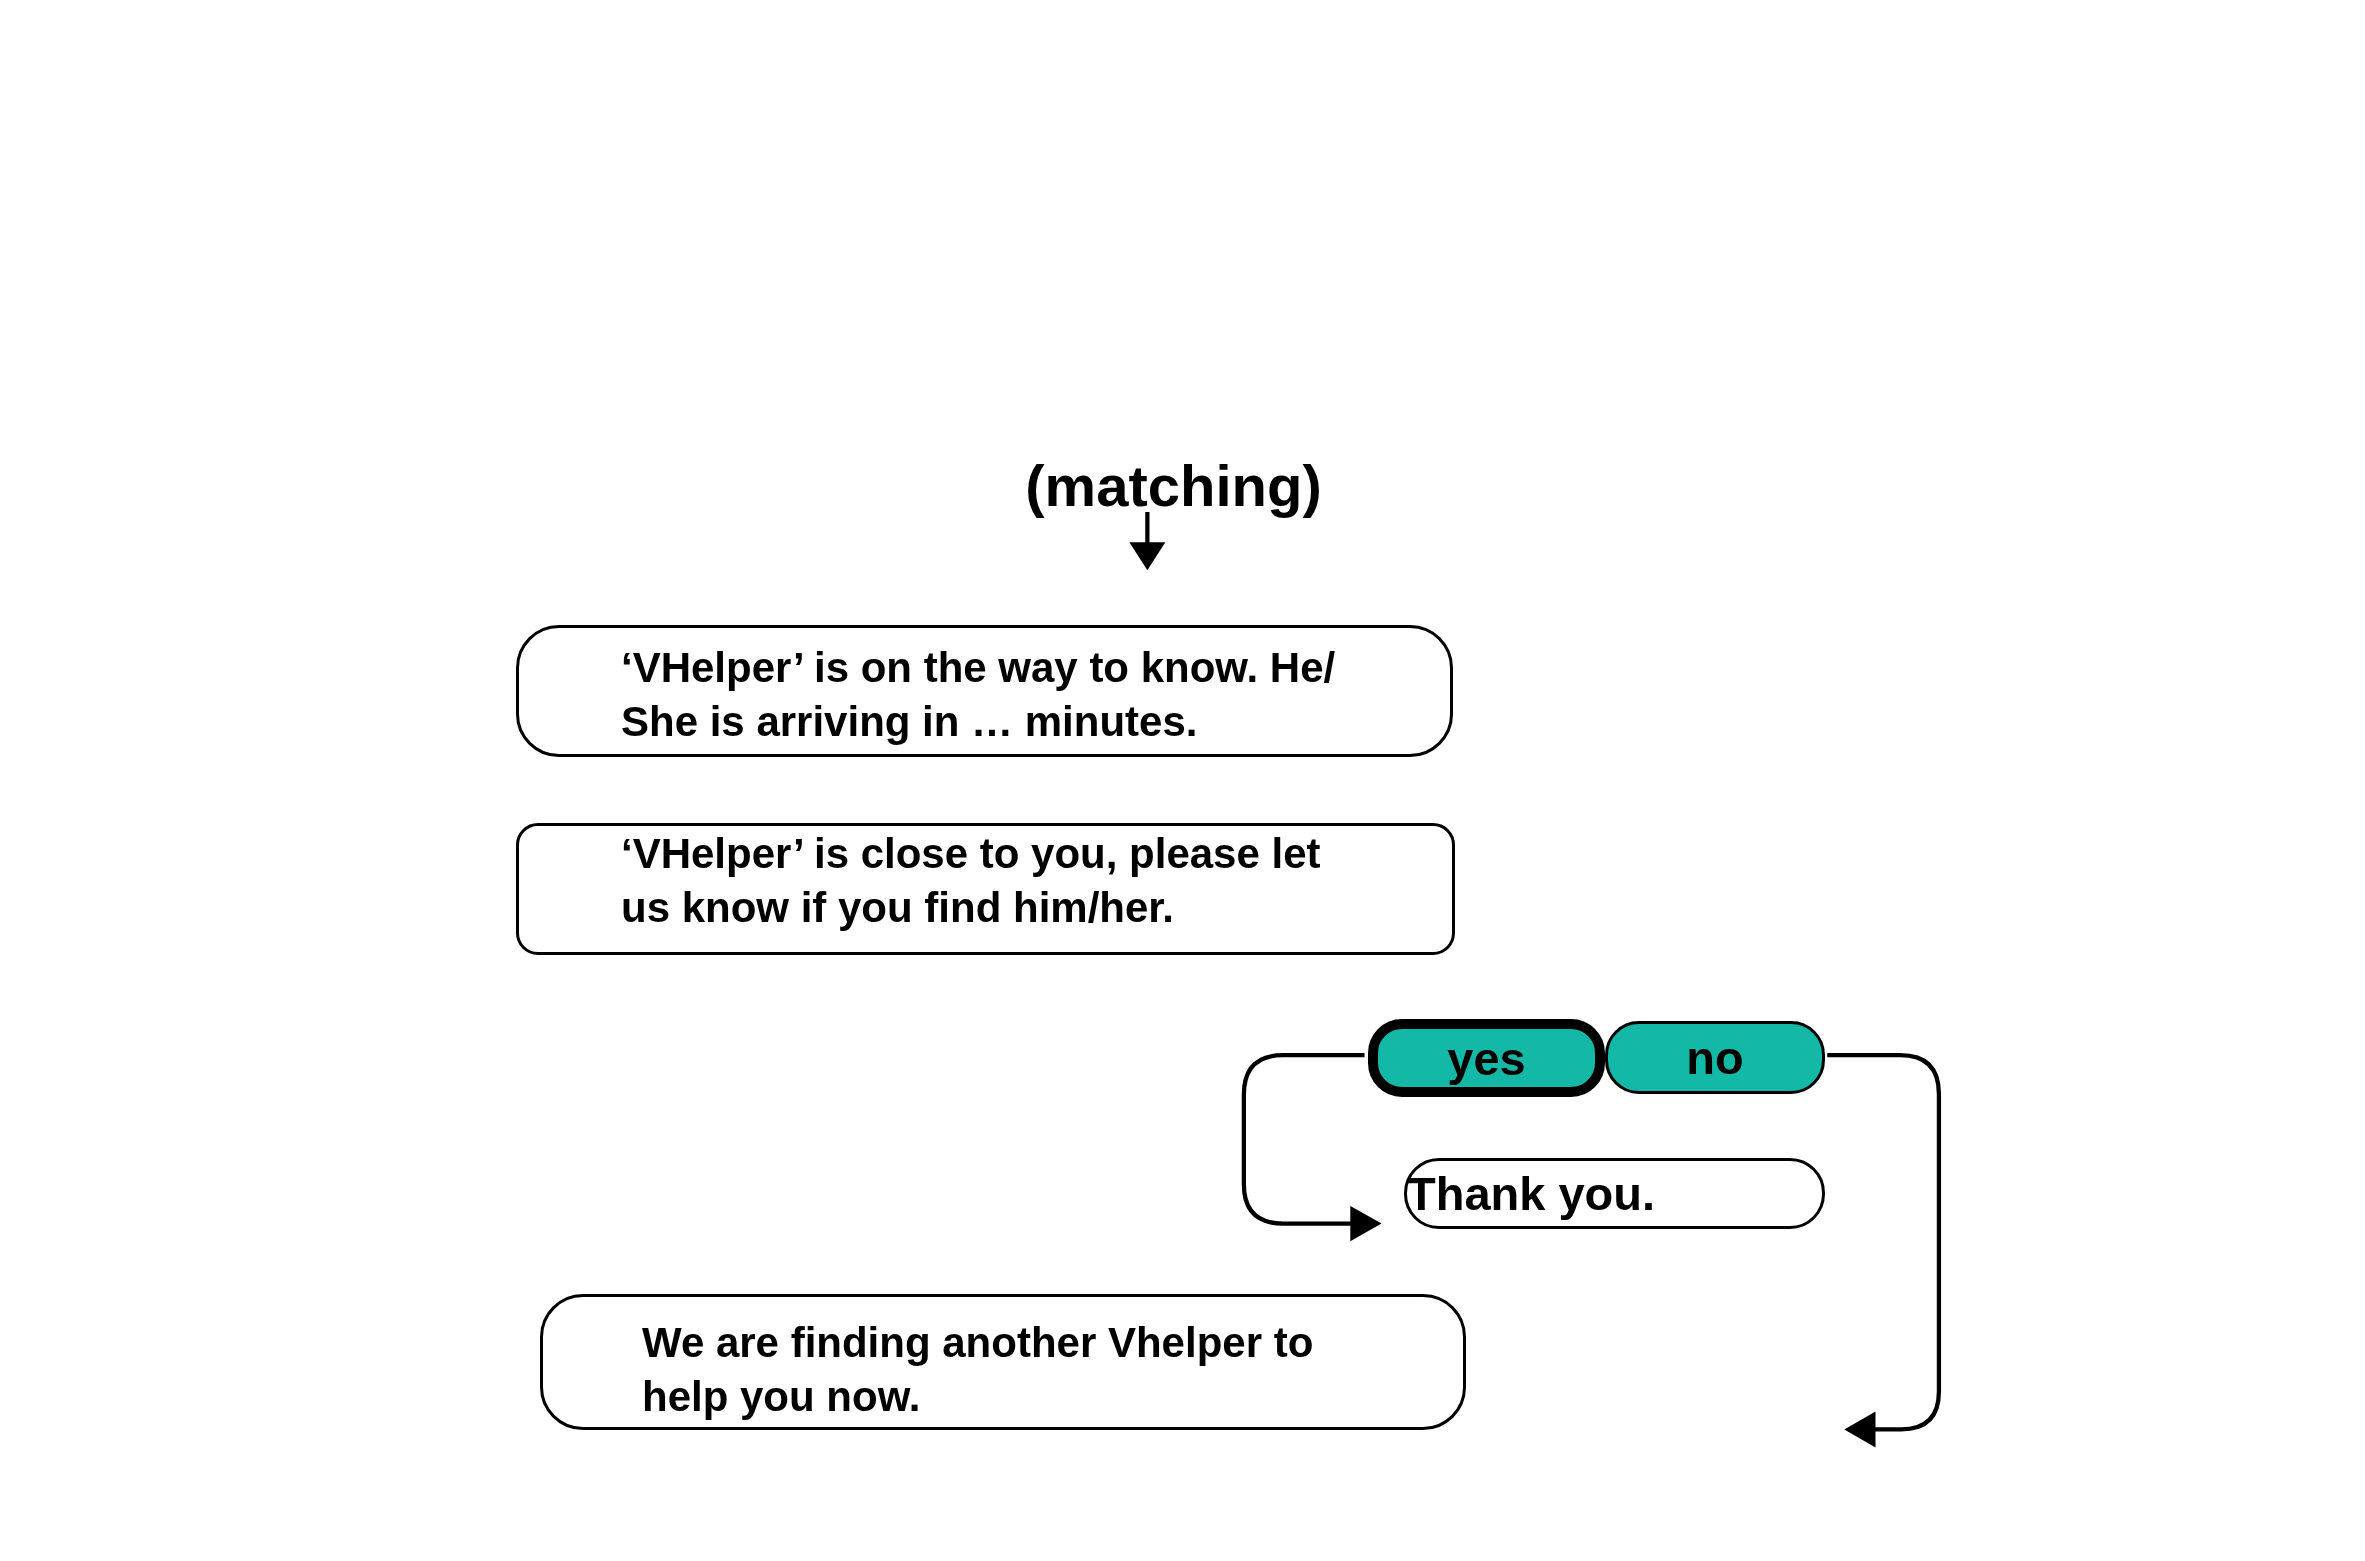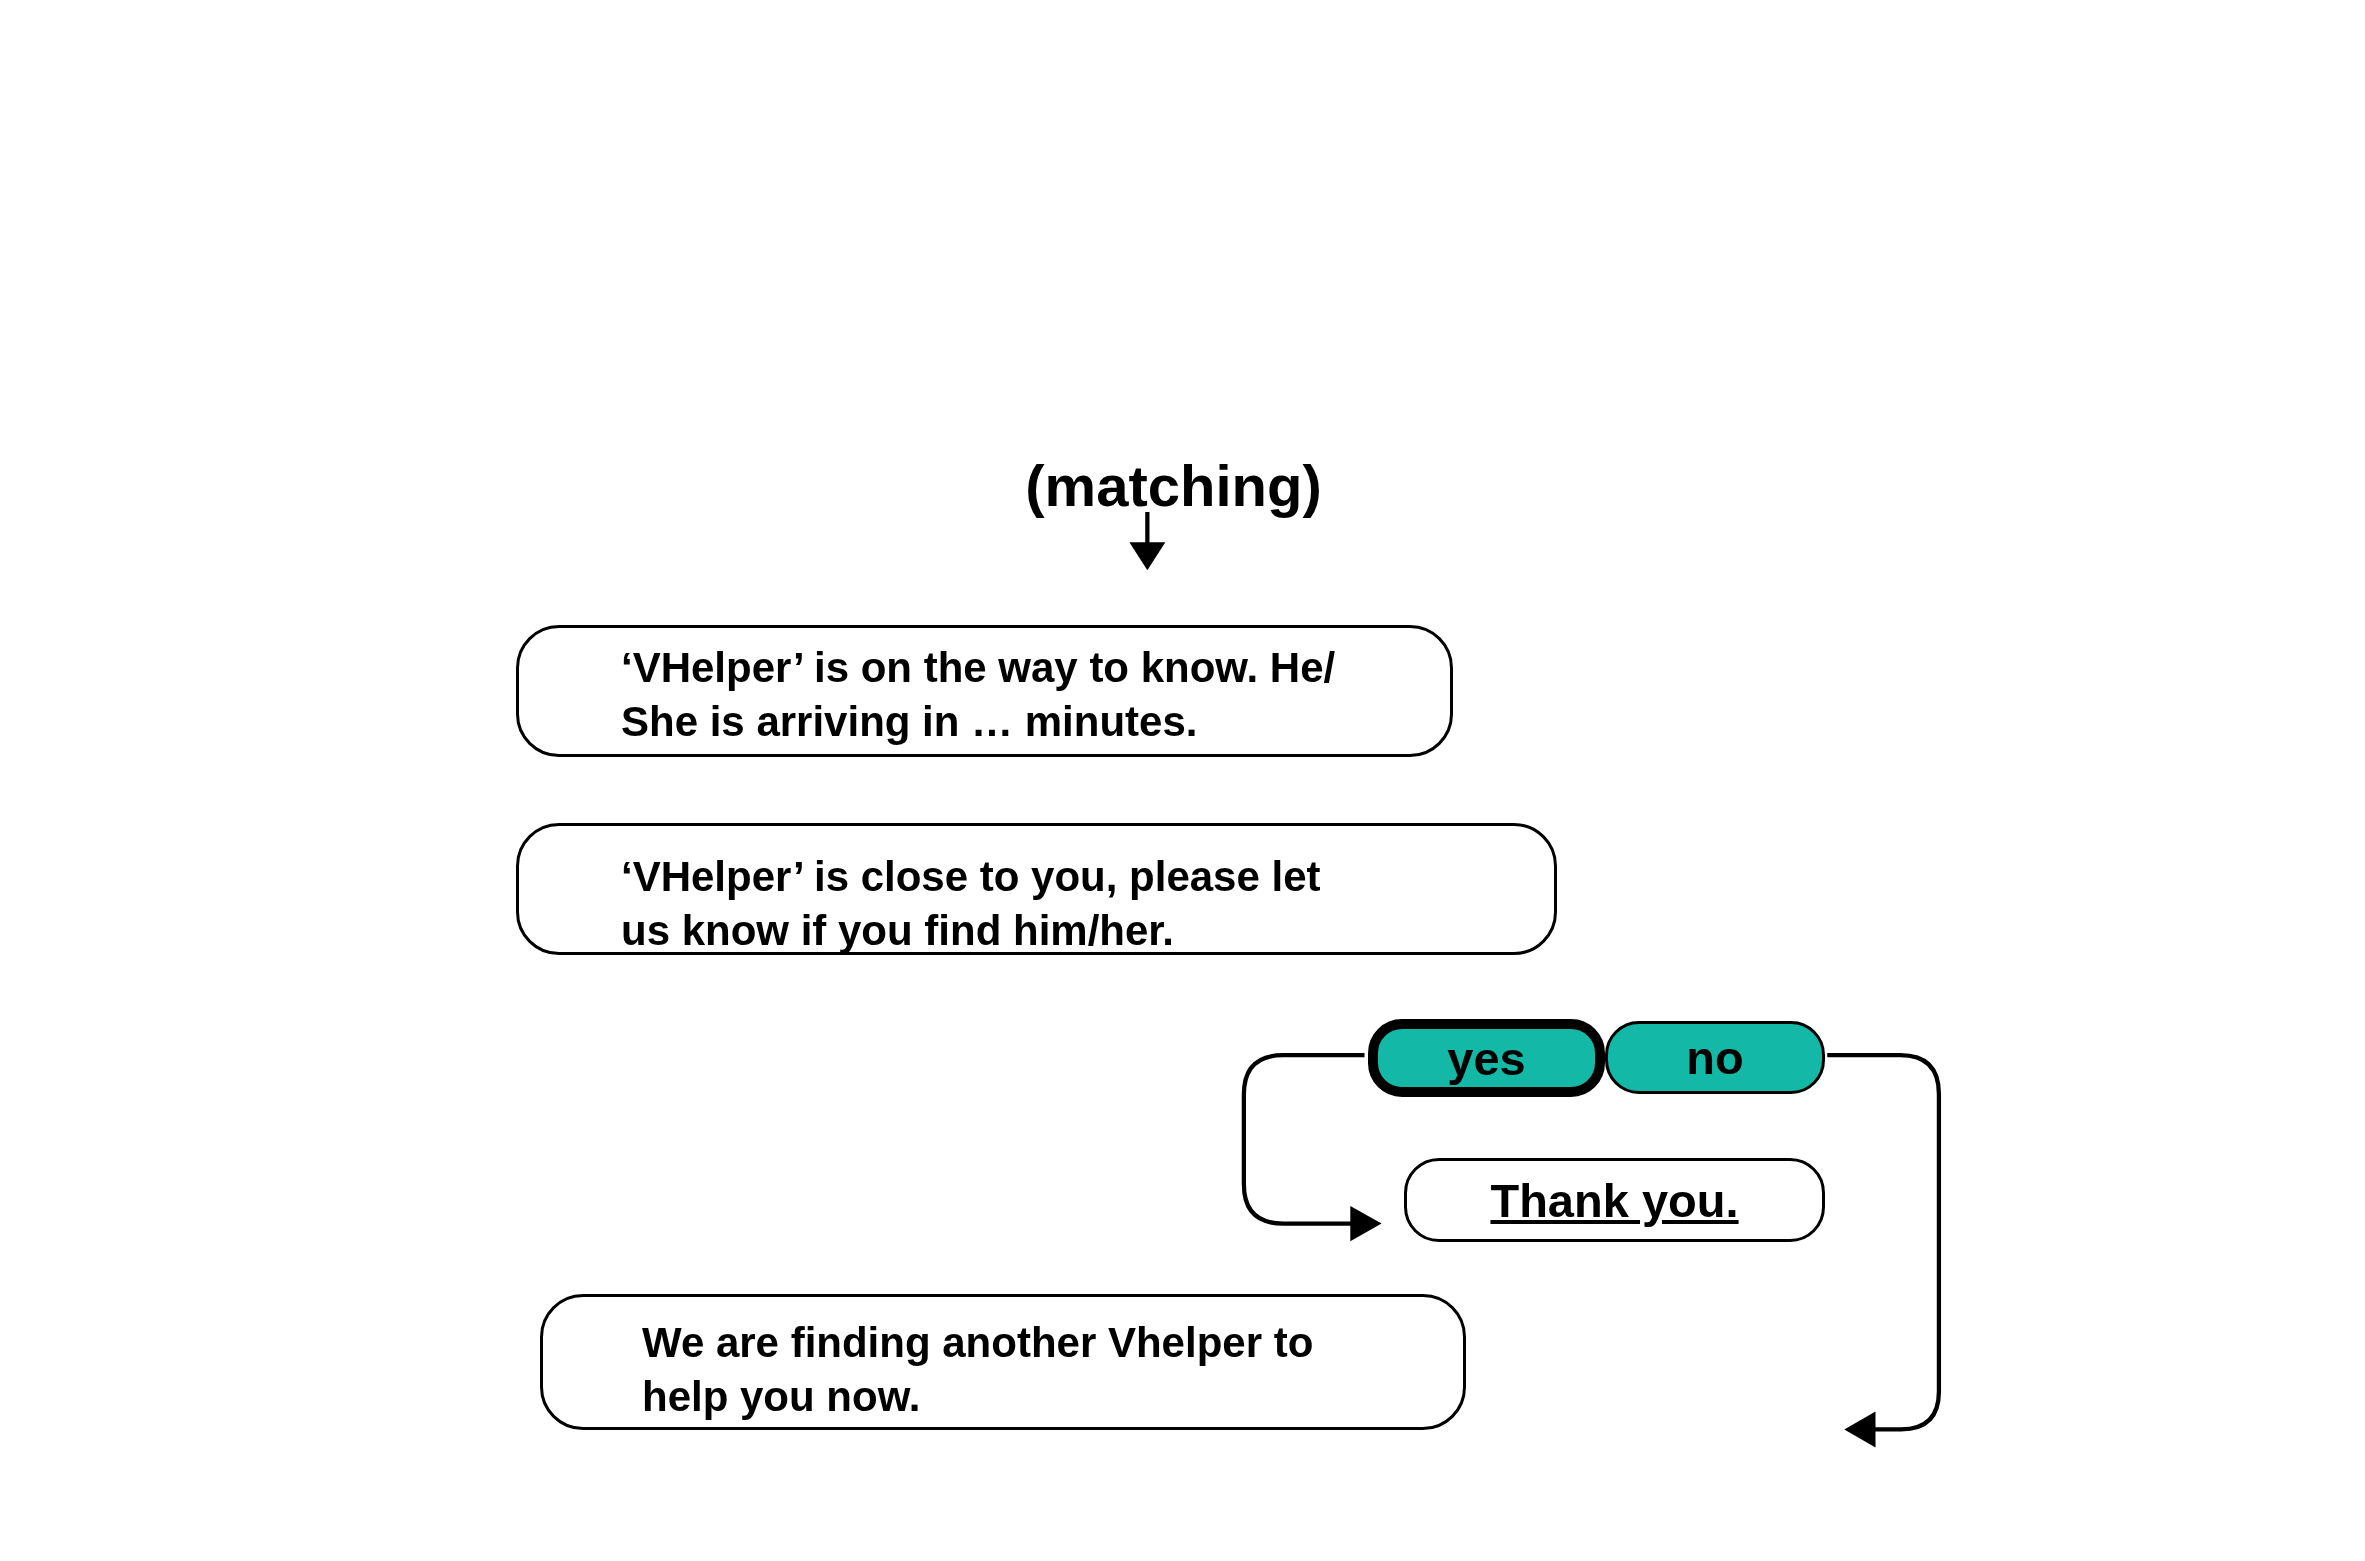--- a/index.html
+++ b/index.html
@@ -54,21 +54,21 @@
     box-sizing: border-box;
     background: #ffffff;
     border: 3.3px solid #000000;
     border-radius: 43px;
     font-size: 42px;
     font-weight: 600;
     line-height: 54px;
   }
   .msg .line { display: block; white-space: nowrap; }
   .box-on-the-way   { left: 516px; top: 625px; width: 937px; height: 132px; padding: 13.2px 28px 0 102px; }
-  .box-close-to-you { left: 516px; top: 823px; width: 1041px; height: 132px; padding: 24px 28px 0 102px; }
+  .box-close-to-you { left: 516px; top: 823px; width: 939px; height: 132px; padding: 1px 28px 0 102px; border-radius: 22px; }
   .box-finding      { left: 540px; top: 1294px; width: 926px; height: 136px; padding: 19px 28px 0 99px; }
   .btn {
     position: absolute;
     box-sizing: border-box;
     background: #14b8a6;
     border-radius: 34px;
     display: flex;
     align-items: center;
     justify-content: center;
     font-size: 47px;
@@ -78,30 +78,28 @@
   .btn-yes {
     left: 1368px; top: 1019px; width: 237px; height: 78px;
     border: 10.4px solid #000000;
     z-index: 2;
   }
   .btn-no {
     left: 1605px; top: 1021px; width: 220px; height: 73px;
     border: 3.8px solid #000000;
   }
   .thank-you {
-    left: 1404px; top: 1158px; width: 421px; height: 84px;
+    left: 1404px; top: 1158px; width: 421px; height: 71px;
     border: 3.8px solid #000000;
     border-radius: 35px;
     padding: 0;
     display: flex;
     align-items: center;
-    justify-content: center;
     font-size: 47px;
     line-height: 47px;
-    text-decoration: underline;
   }
 </style>
 </head>
 <body>
 
 <div class="canvas">
 
 
   <div class="subtitle">(matching)</div>
 

